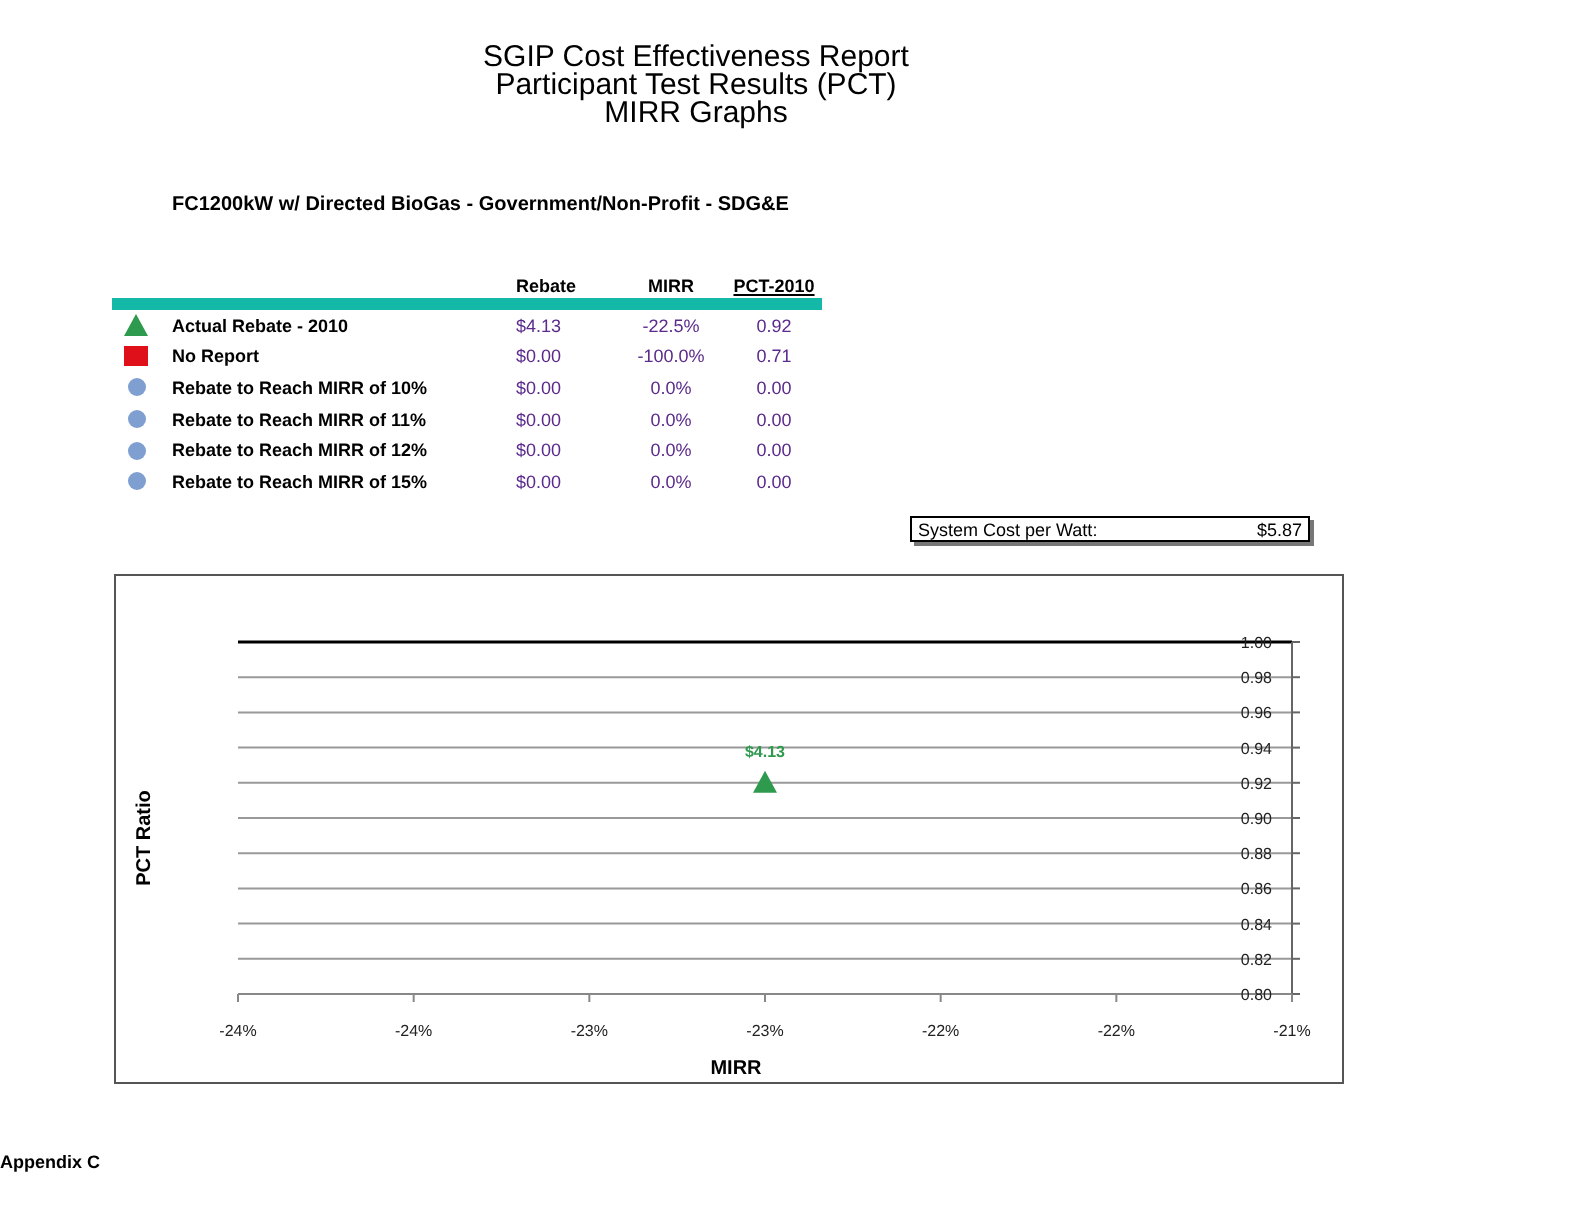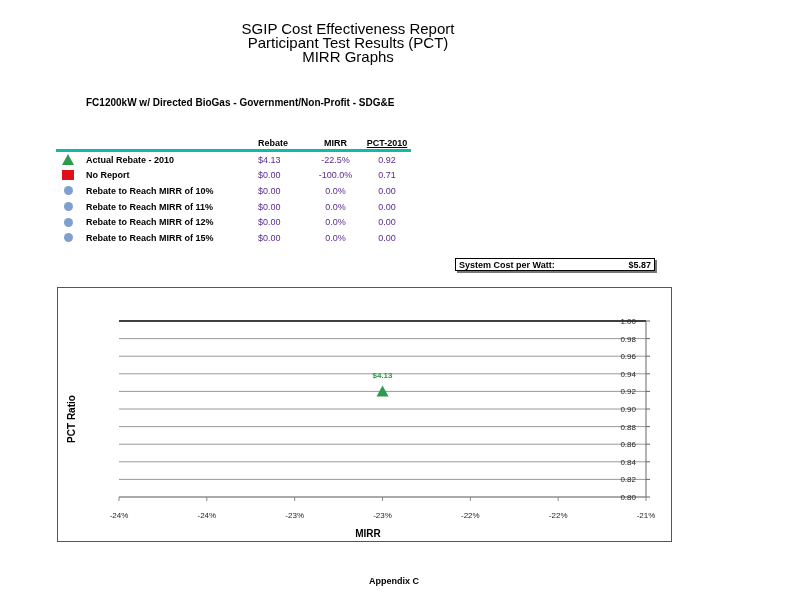--- a/index.html
+++ b/index.html
@@ -1,31 +1,31 @@
 <!DOCTYPE html>
 <html><head>
 <meta charset="utf-8">
 <style>
   body { margin:0; width:792px; height:612px; background:#fff; font-family:"Liberation Sans", sans-serif; position:relative; overflow:hidden; color:#000; }
   .hdr { position:absolute; left:0; width:696px; text-align:center; font-size:15px; line-height:14px; }
   .subtitle { position:absolute; left:86px; top:97px; font-size:10px; font-weight:bold; }
   table.res { position:absolute; left:56px; top:136px; border-collapse:collapse; font-size:9px; }
-  table.res th { font-weight:bold; padding:0; height:13px; border-bottom:3px solid #14b8a6; }
+  table.res th { font-weight:bold; padding:0; height:13px; border-bottom:6px solid #14b8a6; }
   table.res td { padding:0; height:15.6px;margin-top:14px; }
   .mk { width:30px; }
   .lbl { width:172px; font-weight:bold; }
   .reb { width:50px; color:#5b2a8c; }
   .mirr { width:55px; text-align:center; color:#5b2a8c; }
   .pct { width:48px; text-align:center; color:#5b2a8c; }
   .tri { width:0; height:0; border-left:6px solid transparent; border-right:6px solid transparent; border-bottom:11px solid #2e9a4e; margin-left:6px; }
   .sq { width:12px; height:10px; background:#e0101a; margin-left:6px; }
   .dot { width:9px; height:9px; border-radius:50%; background:#7f9fd0; margin-left:8px; }
-  .costbox { position:absolute; left:455px; top:258px; width:200px; height:13px; border:1.5px solid #000; font-size:9px; font-weight:bold; display:flex; justify-content:space-between; align-items:flex-end; padding:0 3px; box-sizing:border-box; box-shadow:2px 2px 0 #777; }
+  .costbox { position:absolute; left:455px; top:258px; width:200px; height:13px; border:1.5px solid #000; font-size:9px; font-weight:normal; display:flex; justify-content:space-between; align-items:flex-end; padding:0 3px; box-sizing:border-box; box-shadow:2px 2px 0 #777; }
   .chartframe { position:absolute; left:57px; top:287px; width:615px; height:255px; border:1.5px solid #555; box-sizing:border-box; }
-  .footer { position:absolute; left:0; width:788px; top:576px; text-align:center; font-size:9px; font-weight:bold; }
+  .footer { position:absolute; left:0; width:788px; top:576px; font-size:9px; font-weight:bold; }
   svg text { font-family:"Liberation Sans", sans-serif; }
 </style>
 </head>
 <body>
 
 <div class="hdr" style="top:22px;">SGIP Cost Effectiveness Report</div>
 <div class="hdr" style="top:36px;">Participant Test Results (PCT)</div>
 <div class="hdr" style="top:50px;">MIRR Graphs</div>
 
 <div class="subtitle">FC1200kW w/ Directed BioGas - Government/Non-Profit - SDG&amp;E</div>

